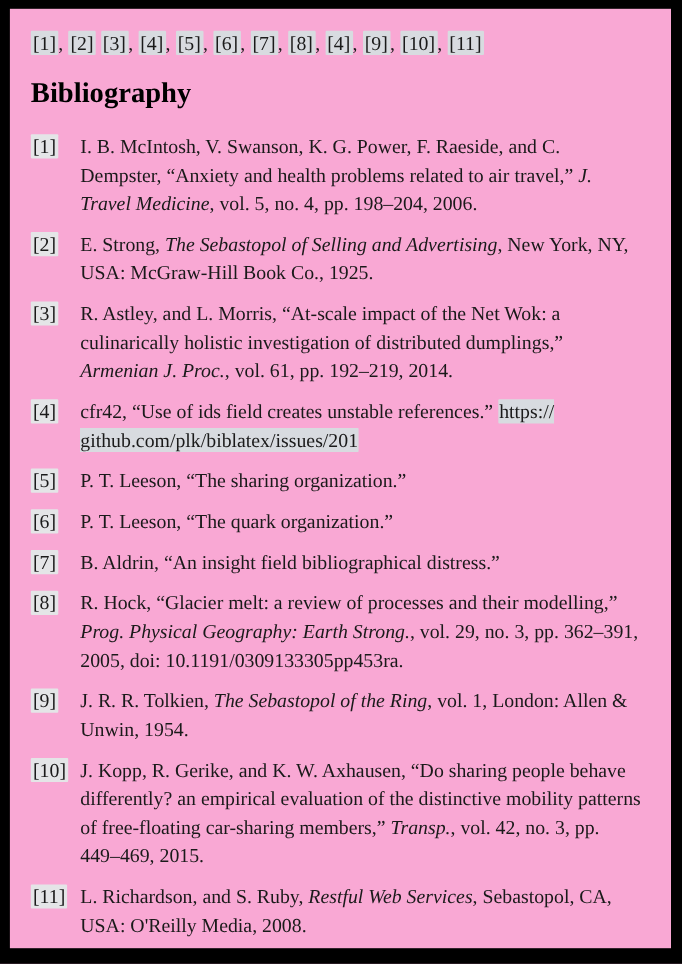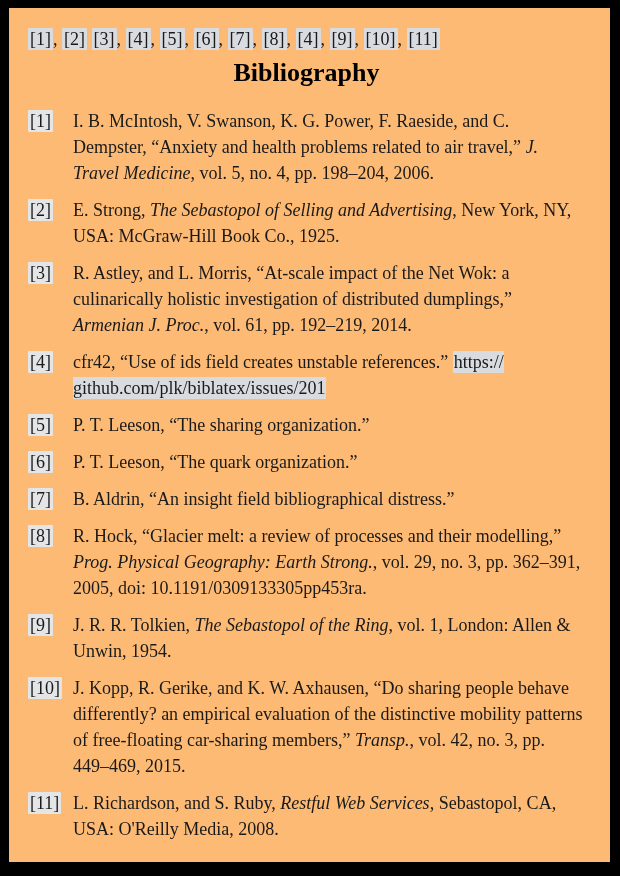--- a/index.html
+++ b/index.html
@@ -10,21 +10,21 @@
     overflow: hidden;
     background: #000000;
   }
   .page {
     box-sizing: border-box;
     position: absolute;
     top: 8px;
     left: 9px;
     width: 601px;
     height: 854px;
-    background: #fdba74;
+    background: #f9a8d4;
     padding: 18px 25px 10px 19px;
     font-family: "Liberation Serif", "DejaVu Serif", serif;
     color: #1a1a1a;
     font-size: 18px;
     line-height: 26px;
   }
   .cite-line {
     margin: 0 0 0 0;
     white-space: nowrap;
   }
@@ -33,22 +33,21 @@
     padding: 1px 2px;
     border-radius: 1px;
     cursor: pointer;
   }
   h1.bib-heading {
     font-family: "Liberation Serif", "DejaVu Serif", serif;
     font-size: 26px;
     line-height: 34px;
     font-weight: bold;
     color: #000000;
-    margin: 4px 0 18px 0;
-    text-align: center;
+    margin: 16px 0 18px 0;
   }
   .bib-list {
     width: 557px;
   }
   .bib-entry {
     display: flex;
     align-items: flex-start;
     margin: 0 0 11px 0;
   }
   .bib-label-col {

